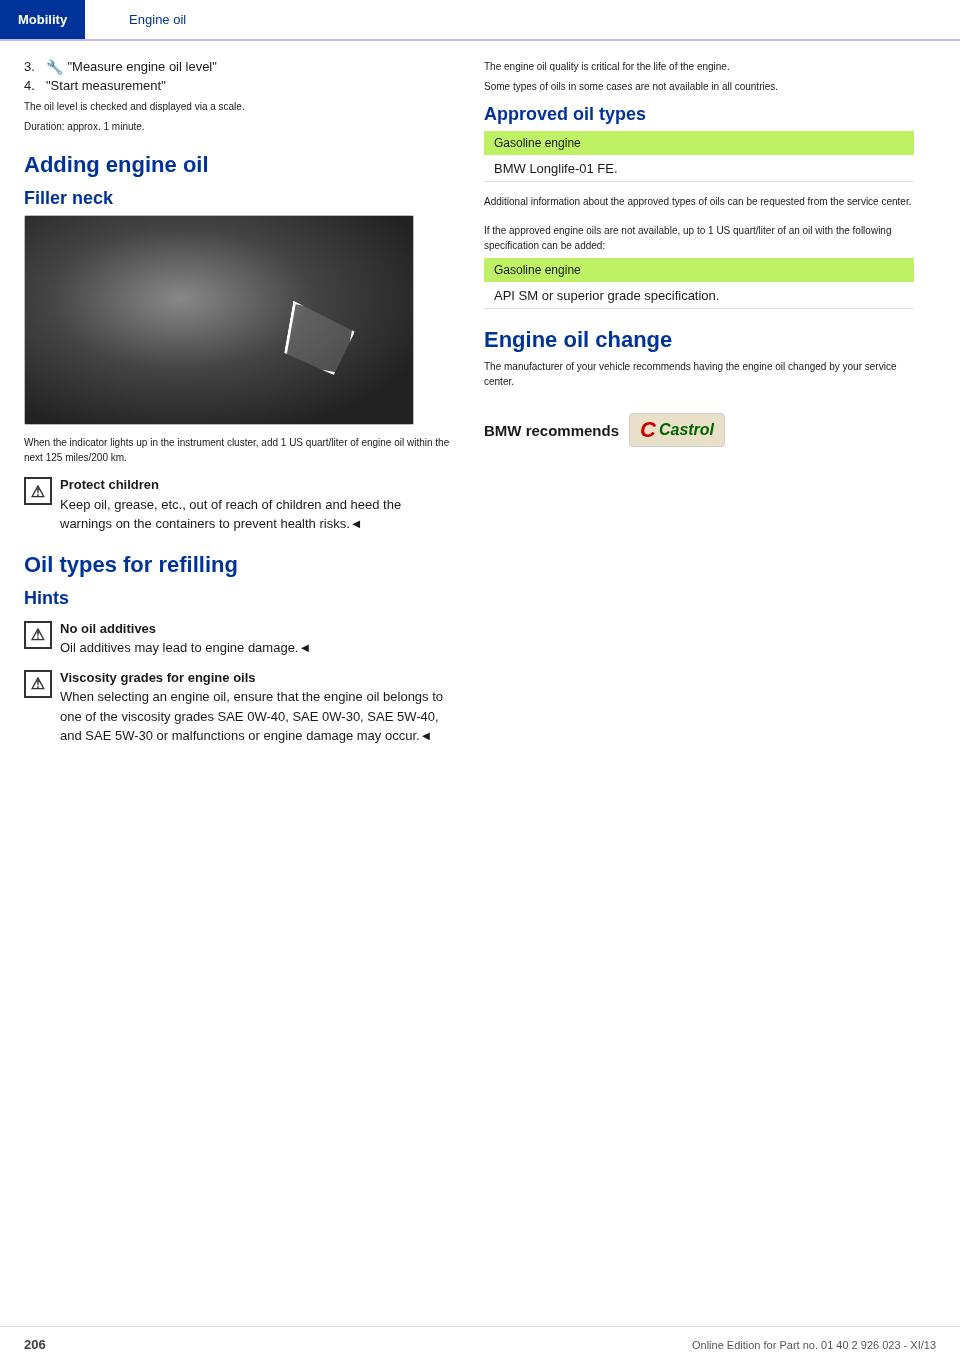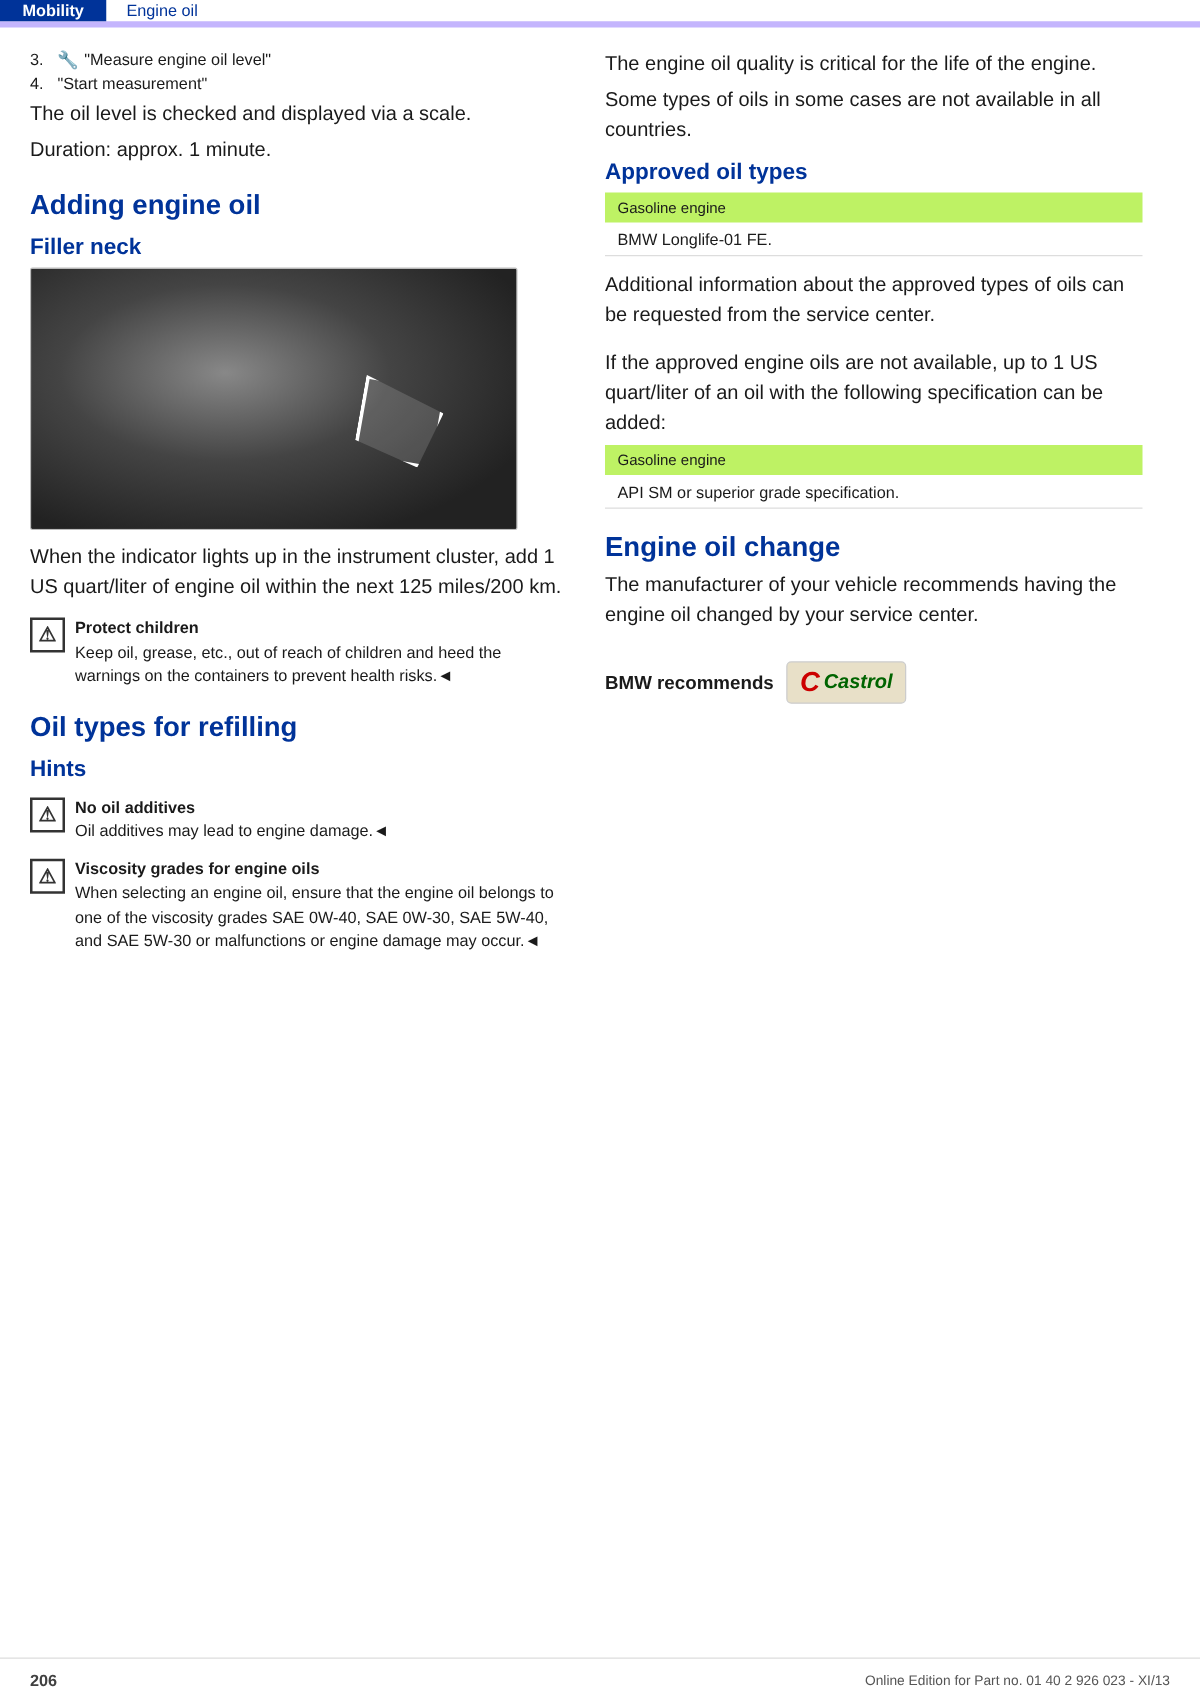--- a/index.html
+++ b/index.html
@@ -9,38 +9,39 @@
       color: #1a1a1a;
       background: #fff;
       width: 960px;
       min-height: 1362px;
       position: relative;
     }
 
     
     .header {
       display: flex;
-      height: 22px;
-      align-items: center;
-      border-bottom: 5px solid #c4b5fd;
+      height: 41px;
+      align-items: center;
+      border-bottom: 2px solid #c4b5fd;
     }
     .header-mobility {
       background: #003399;
       color: #fff;
       padding: 0 18px;
       height: 100%;
       display: flex;
       align-items: center;
       font-size: 13px;
       font-weight: bold;
     }
     .header-section {
       color: #003399;
       padding: 0 16px;
       font-size: 13px;
+      margin-left: 28px;
     }
 
     
     .content {
       display: flex;
       padding: 18px 24px 60px 24px;
       gap: 30px;
     }
 
     
@@ -68,21 +69,21 @@
     .step-num {
       min-width: 22px;
       font-weight: normal;
     }
     .step-icon {
       margin-right: 4px;
       font-size: 14px;
     }
 
     .para {
-      font-size: 16px;
+      font-size: 10px;
       margin-bottom: 5px;
       line-height: 1.5;
     }
 
     .section-heading {
       color: #003399;
       font-size: 22px;
       font-weight: bold;
       margin: 18px 0 6px 0;
     }

